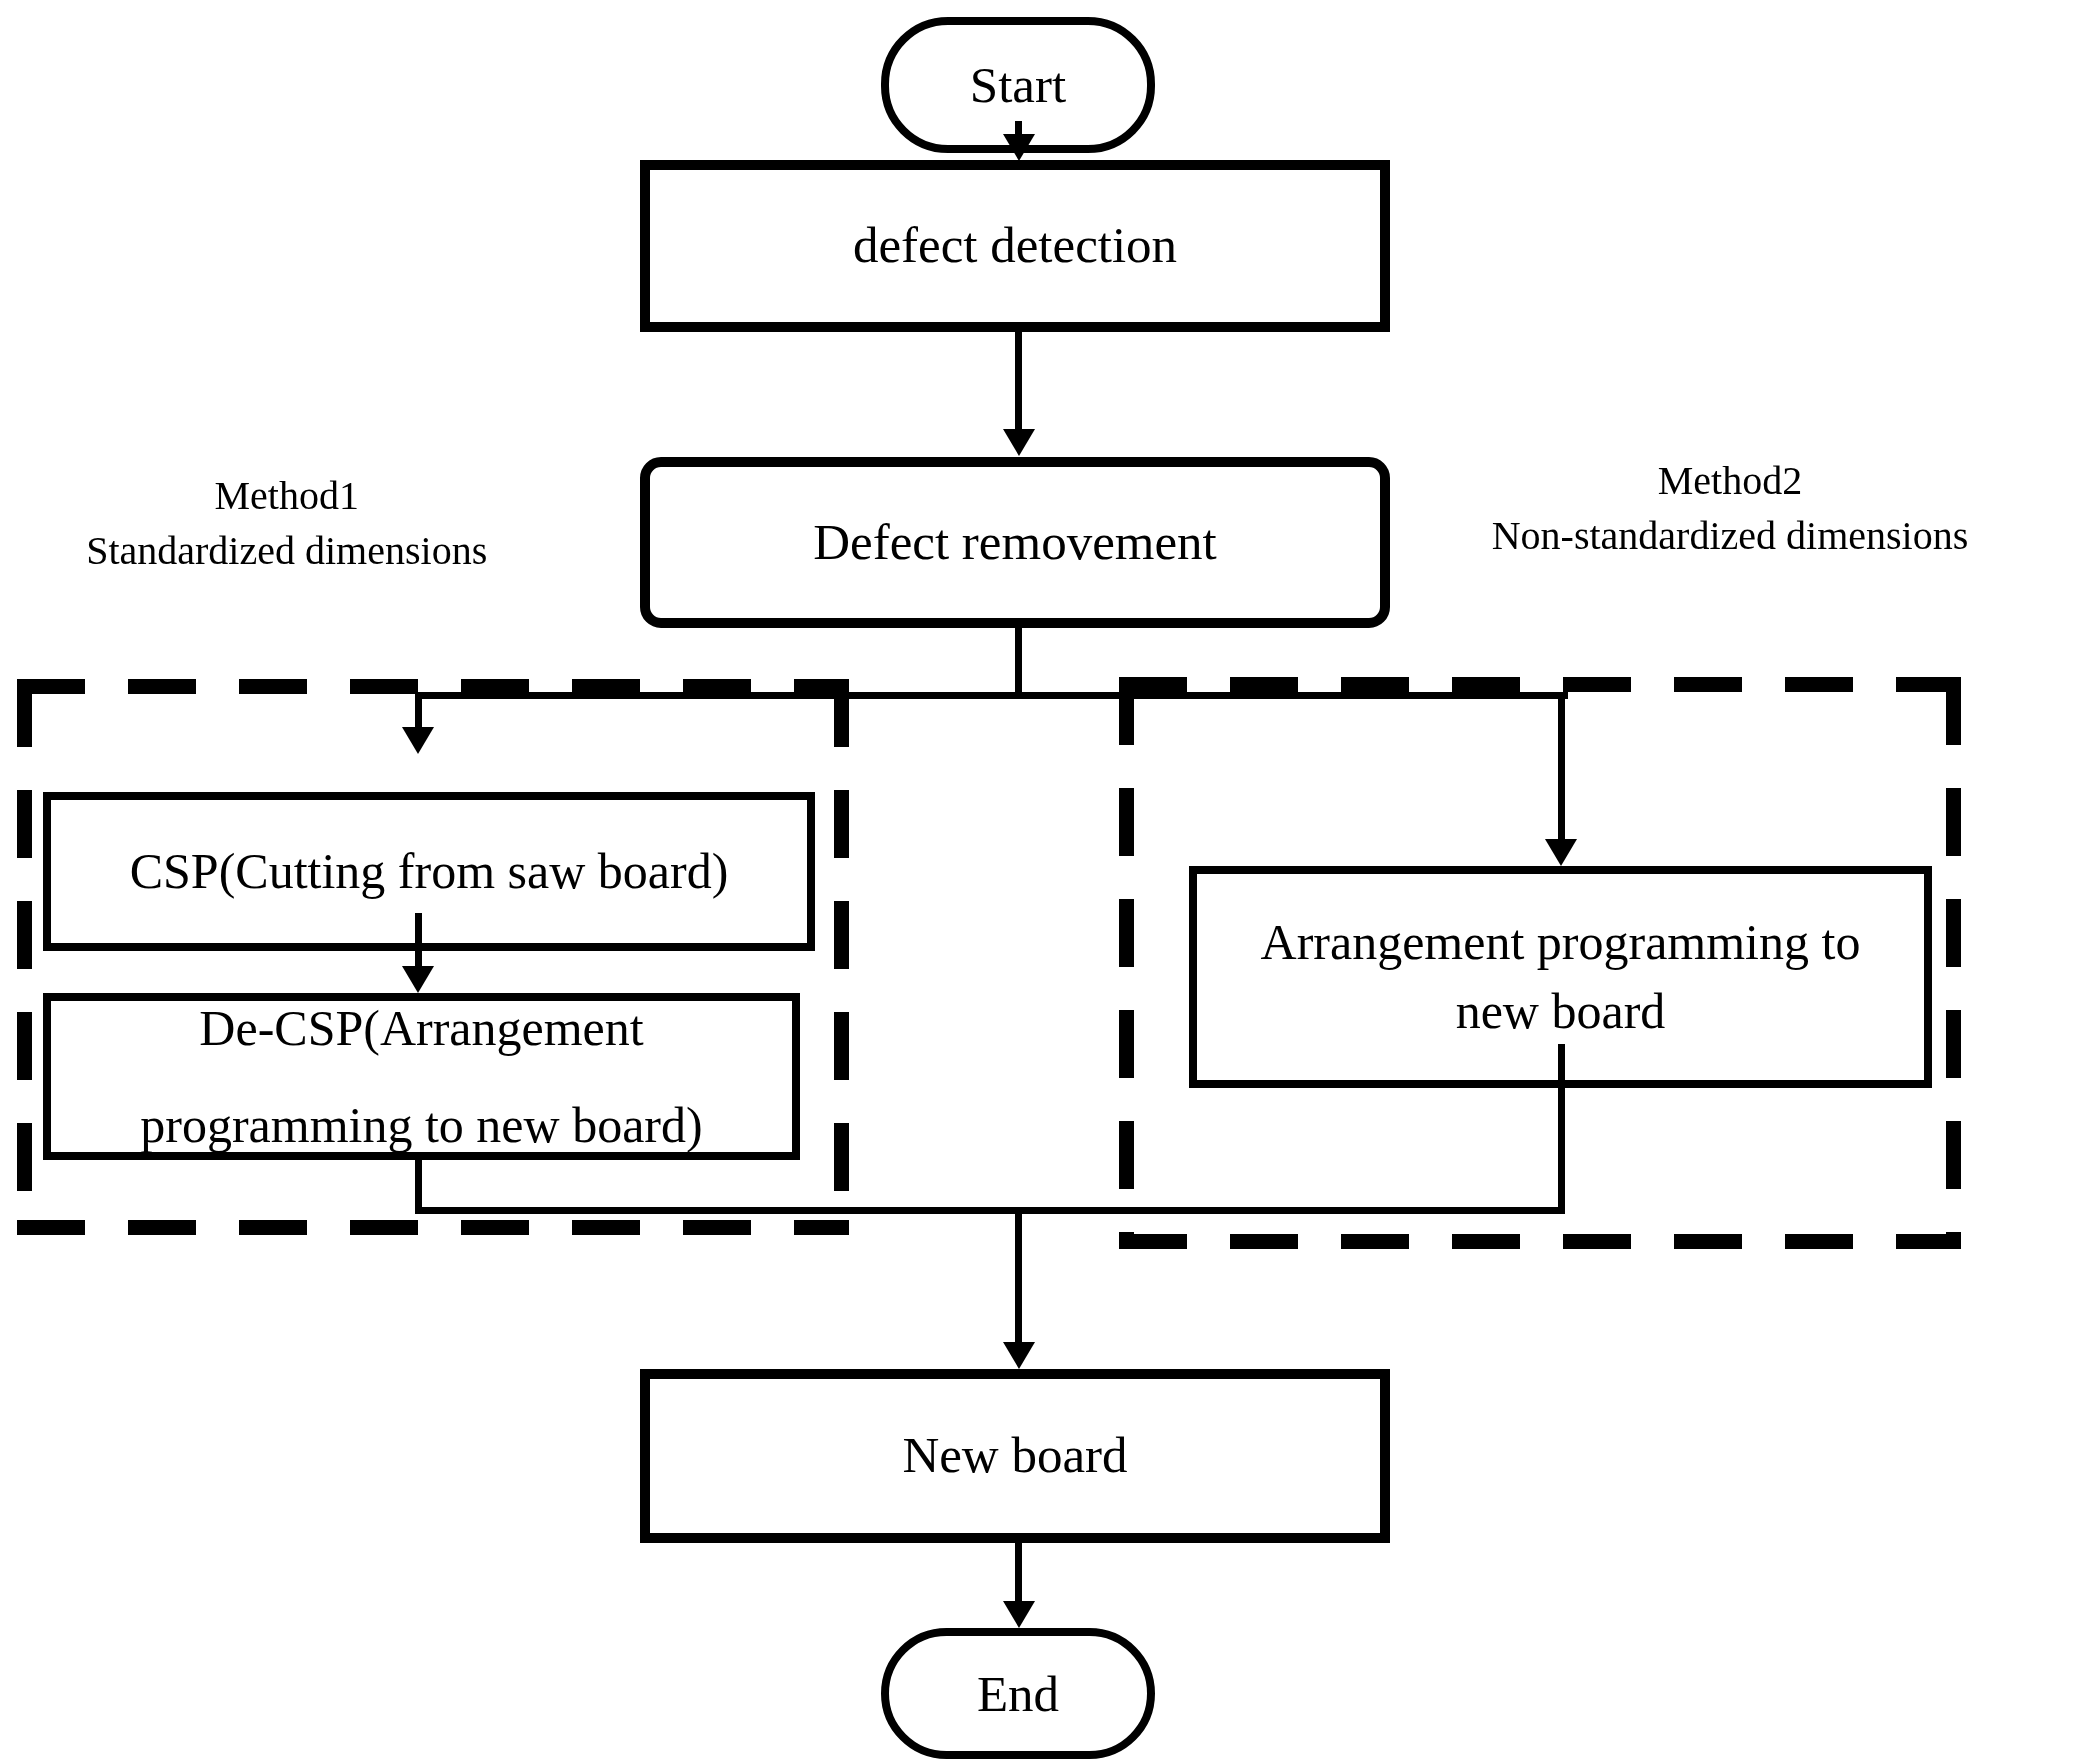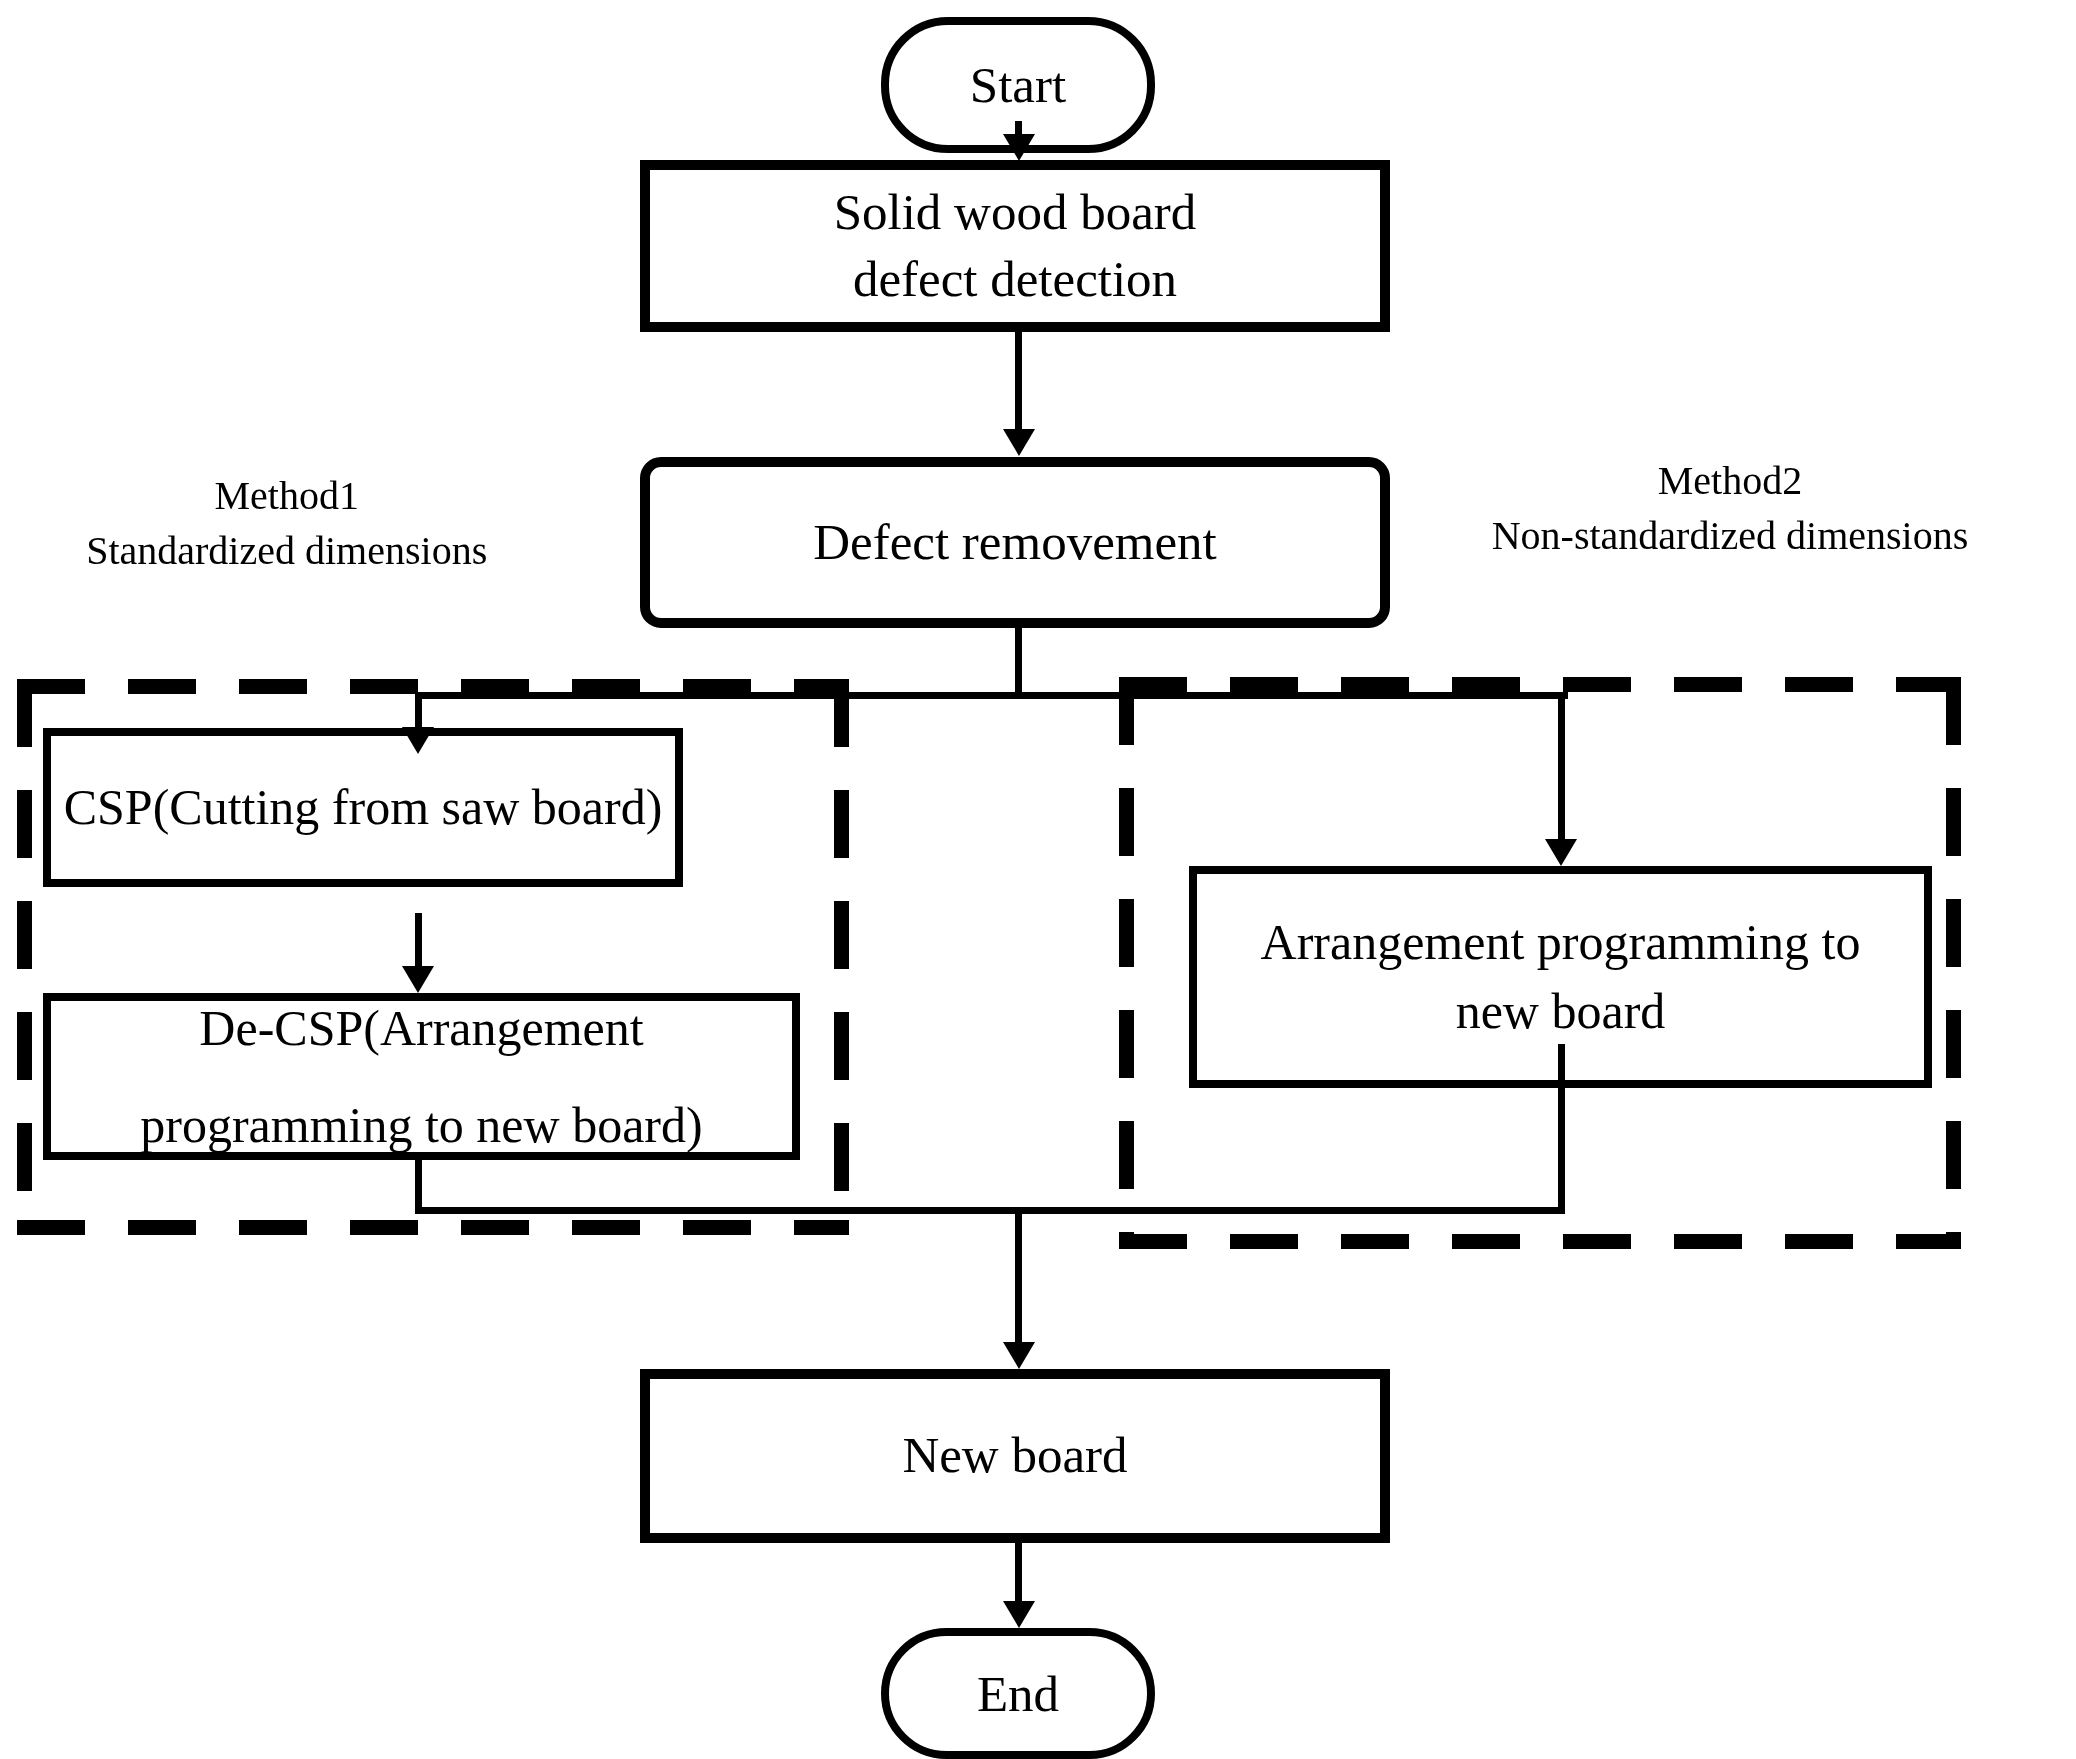--- a/index.html
+++ b/index.html
@@ -30,21 +30,21 @@
   }
   .dash-h { position:absolute; height:14.6px;
     background:repeating-linear-gradient(90deg,var(--line) 0 68px,transparent 68px 111px); }
   .dash-v { position:absolute; width:14.6px;
     background:repeating-linear-gradient(180deg,var(--line) 0 68px,transparent 68px 111px); }
 
   
   #n-start { left:881px; top:17px;  width:274px;  height:136px; }
   #n-detect { left:640px; top:160px; width:750px; height:172px; }
   #n-removal { left:640px; top:457px; width:750px; height:171px;border-radius:21px; }
-  #n-csp { left:43px; top:728px; width:640px; height:159px;justify-content:center; }
+  #n-csp { left:43px; top:792px; width:772px; height:159px;justify-content:center; }
   #n-decsp { left:43px; top:993px; width:757px; height:167px;gap:28px; }
   #n-arrange { left:1189px; top:866px; width:743px; height:222px; border-width:8px; }
   #n-new { left:640px; top:1369px; width:750px; height:174px; }
   #n-end { left:881px; top:1628px; width:274px; height:131px; }
 
   
   #lbl-m1 { left:12.2px;   top:468px; width:549px;  }
   #lbl-m2 { left:1384px; top:453px; width:692px; }
 
   
@@ -82,21 +82,20 @@
 </head>
 <body>
 
 <div class="canvas">
 
   <div class="node terminal" id="n-start">
     <span>Start</span>
   </div>
 
   <div class="node proc-main" id="n-detect">
-    <span>Solid wood board</span>
     <span>defect detection</span>
   </div>
 
   <div class="node proc-main" id="n-removal">
     <span>Defect removement</span>
   </div>
 
   <div class="flabel" id="lbl-m1">
     <div>Method1</div>
     <div>Standardized dimensions</div>

